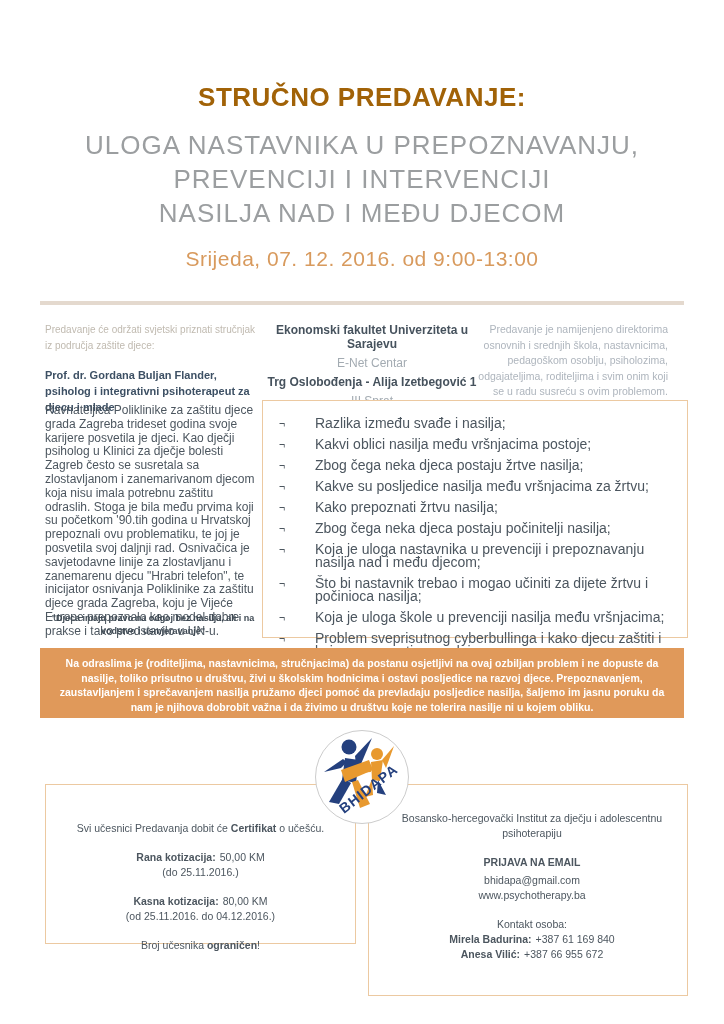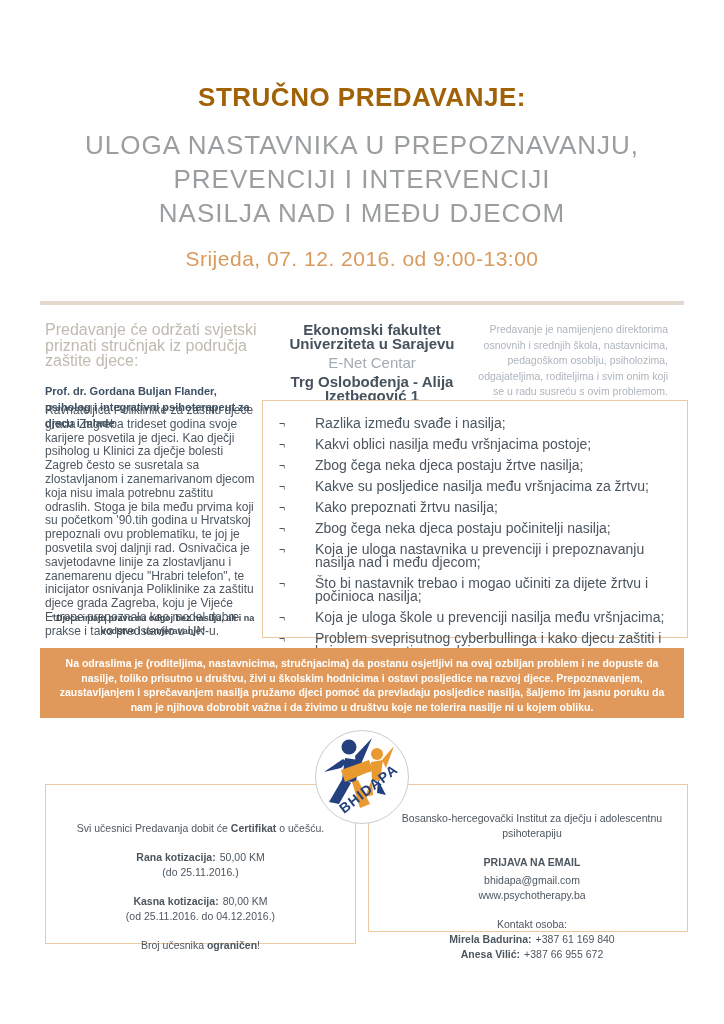--- a/index.html
+++ b/index.html
@@ -26,24 +26,24 @@
   }
   .hero-sub {
     margin-top:15px; font-size:26px; font-weight:300; letter-spacing:1px;
     color:#9b9ea0; line-height:34px;
   }
   .hero-date {
     margin-top:17px; font-size:21px; font-weight:400; letter-spacing:.5px; color:#d89a5d;
   }
   
   .col-intro { position:absolute; left:45px; top:322px; width:215px; }
-  .intro-text { font-size:16px; color:#c0bab0; line-height:15.5px; }
+  .intro-text { font-size:10px; color:#c0bab0; line-height:15.5px; }
   .speaker-name { margin-top:14px; font-size:11px; font-weight:bold; color:#3d5064; line-height:16px; }
   .col-venue { position:absolute; left:262px; top:323px; width:220px; text-align:center; }
-  .venue-line { margin-bottom:5px; font-size:15px; line-height:14px; }
+  .venue-line { margin-bottom:5px; font-size:12px; line-height:14px; }
   .venue-bold { font-weight:bold; color:#46525d; }
   .venue-light { color:#a3abb2; }
   .col-audience {
     position:absolute; left:470px; top:322px; width:198px; text-align:right;
     font-size:10.5px; color:#aeb5bd; line-height:15.5px;
   }
   
   .bio {
     position:absolute; left:45px; top:404px; width:216px;
     font-size:12px; color:#4c565f; line-height:13.8px;
@@ -71,21 +71,21 @@
     position:absolute; left:315px; top:730px; width:94px; height:94px;
     background:#ffffff; border:1px solid #cccccc; border-radius:50%; z-index:10;
   }
   
   .box-left {
     position:absolute; left:45px; top:784px; width:311px; height:160px;
     border:1px solid #ecc9a1; background:#ffffff; text-align:center;
     padding:36px 14px 0 14px; font-size:10.5px; color:#4c565f; line-height:15px;
   }
   .box-right {
-    position:absolute; left:368px; top:784px; width:320px; height:148px;
+    position:absolute; left:368px; top:784px; width:320px; height:212px;
     border:1px solid #ecc9a1; background:#ffffff; text-align:center;
     padding:26px 4px 0 12px; font-size:10.5px; color:#4c565f; line-height:15px;
   }
   .mb14 { margin-bottom:14px; }
   .mb3 { margin-bottom:3px; }
   .bold { font-weight:bold; }
   .gap { margin-left:4px; }
 </style>
 </head>
 <body>

